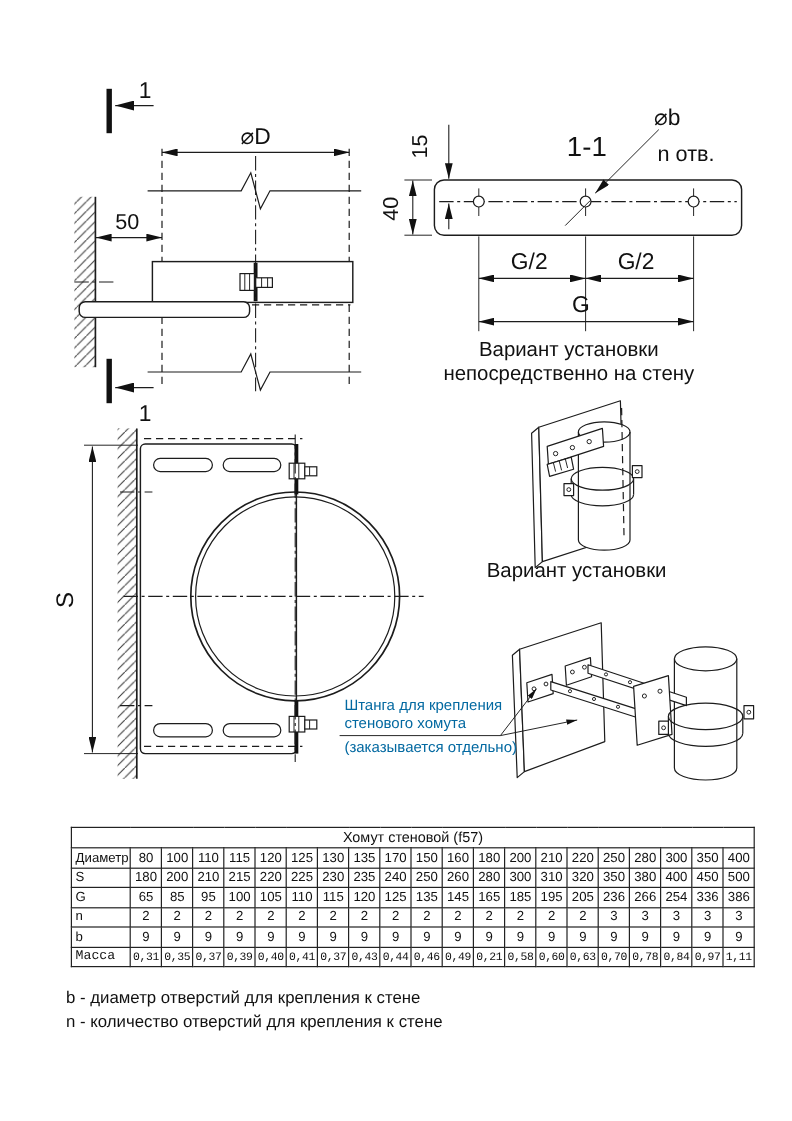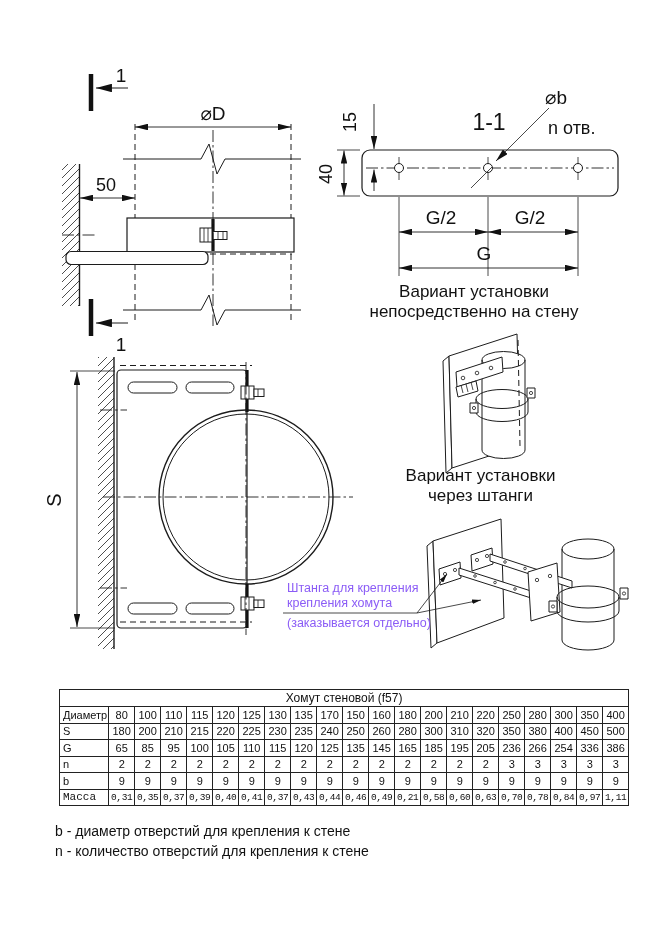--- a/index.html
+++ b/index.html
@@ -16,21 +16,21 @@
   .thin{stroke:#1c1c1c;stroke-width:0.8;fill:none;}
   .dim{stroke:#1c1c1c;stroke-width:0.9;fill:none;}
   .wht{fill:#fff;stroke:#1c1c1c;stroke-width:1.2;}
   .wht2{fill:#fff;stroke:#1c1c1c;stroke-width:1;}
   .dimtxt{font-size:18px;}
   .dimtxt2{font-size:19px;}
   .sectxt{font-size:23px;}
   .marktxt{font-size:19px;}
   .caption{position:absolute;text-align:center;font-size:17px;line-height:20px;color:#111;}
   .caption span{display:block;}
-  .rodnote{position:absolute;font-size:12.5px;line-height:15px;color:#8b5cf6;}
+  .rodnote{position:absolute;font-size:12.5px;line-height:15px;color:#0369a1;}
   .rodnote span{display:block;}
   table.spec{position:absolute;left:59px;top:689px;border-collapse:collapse;
              font-size:11px;color:#111;table-layout:fixed;}
   table.spec td{border:1px solid #222;text-align:center;height:15.5px;padding:0 1px;
                 white-space:nowrap;overflow:hidden;}
   table.spec td.title{font-size:12px;height:16px;}
   table.spec td.lbl{text-align:left;padding-left:3px;width:40px;margin-top:39px;}
   table.spec tr.mass td{font-size:9.5px;letter-spacing:-0.3px;font-family:Liberation Mono, monospace;}
   table.spec tr.mass td.lbl{font-size:11px;letter-spacing:0;}
   .notes{position:absolute;left:55px;font-size:14px;color:#111;}
@@ -274,25 +274,24 @@
     </g>
   </g>
 </svg>
 
 <div class="caption" style="left:345px;top:282px;width:258px;">
   <span>Вариант установки</span>
   <span>непосредственно на стену</span>
 </div>
 <div class="caption" style="left:358px;top:466px;width:245px;">
   <span>Вариант установки</span>
-  <span>через штанги</span>
 </div>
 <div class="rodnote" style="left:287px;top:581px;">
   <span>Штанга для крепления</span>
-  <span>крепления хомута</span>
+  <span>стенового хомута</span>
 </div>
 <div class="rodnote" style="left:287px;top:616px;">
   <span>(заказывается отдельно)</span>
 </div>
 
 <table class="spec">
   <tbody>
         <tr>
           <td class="title" colspan="21">Хомут стеновой (f57)</td>
         </tr>

